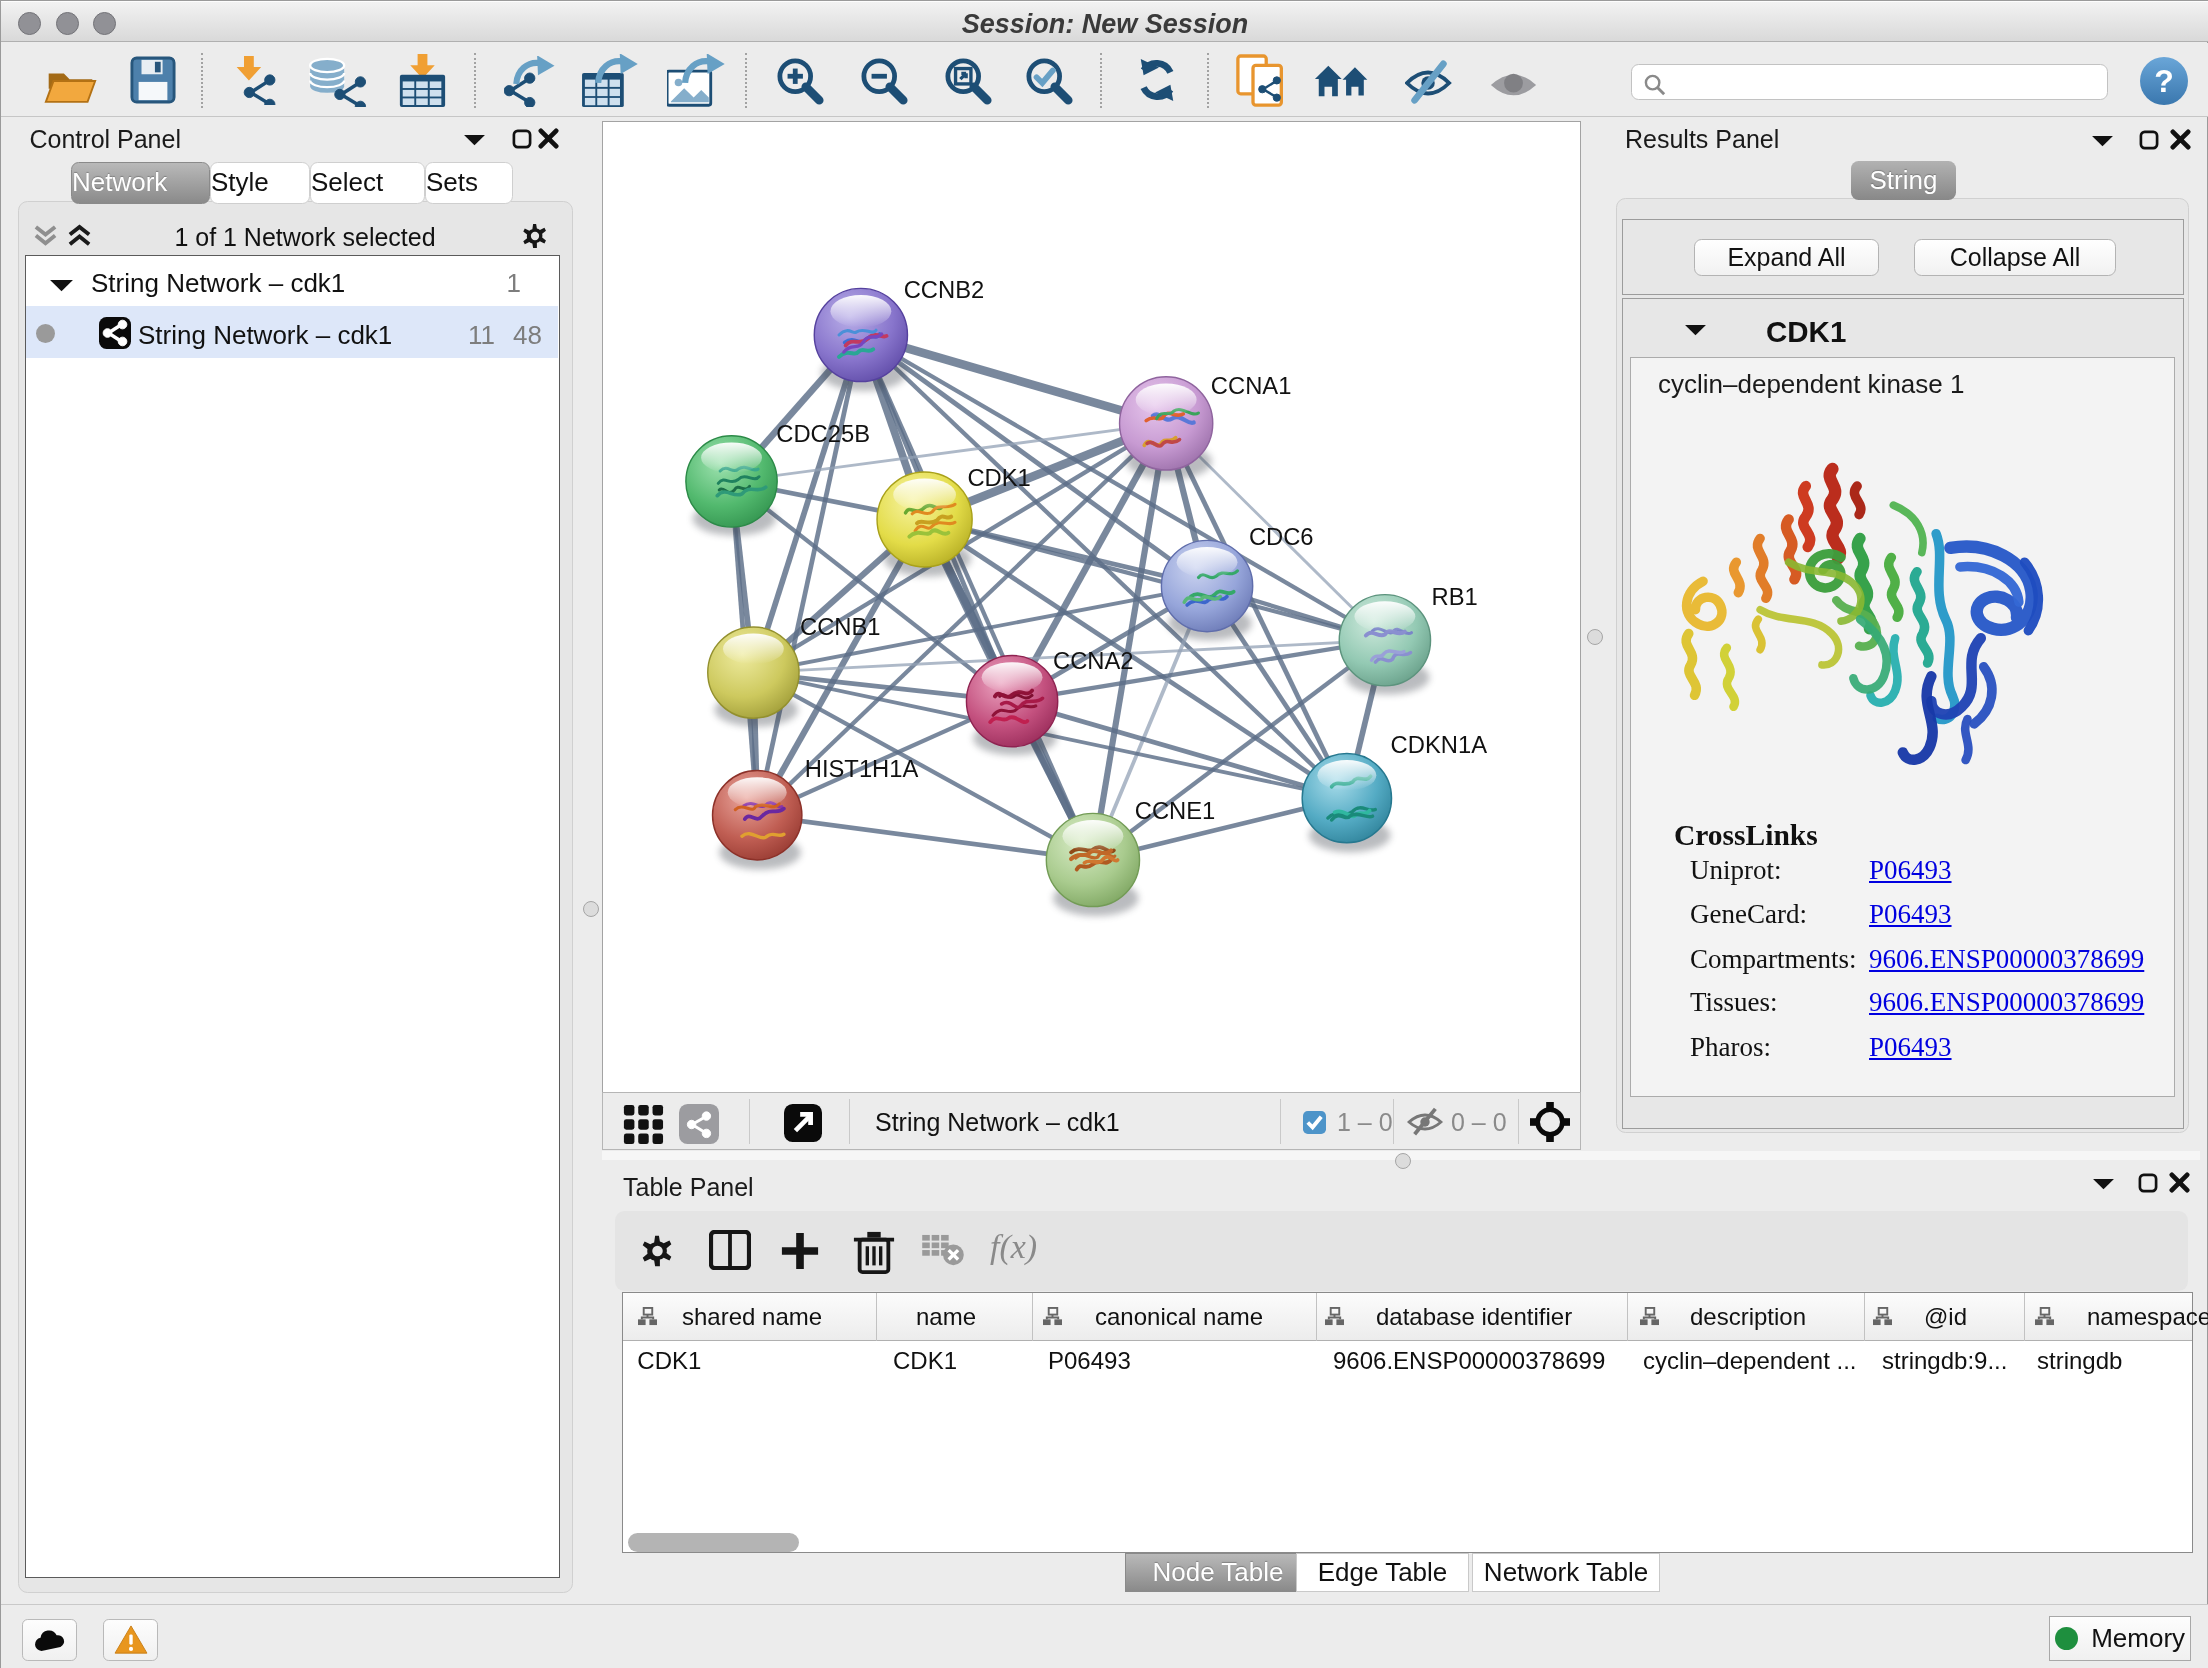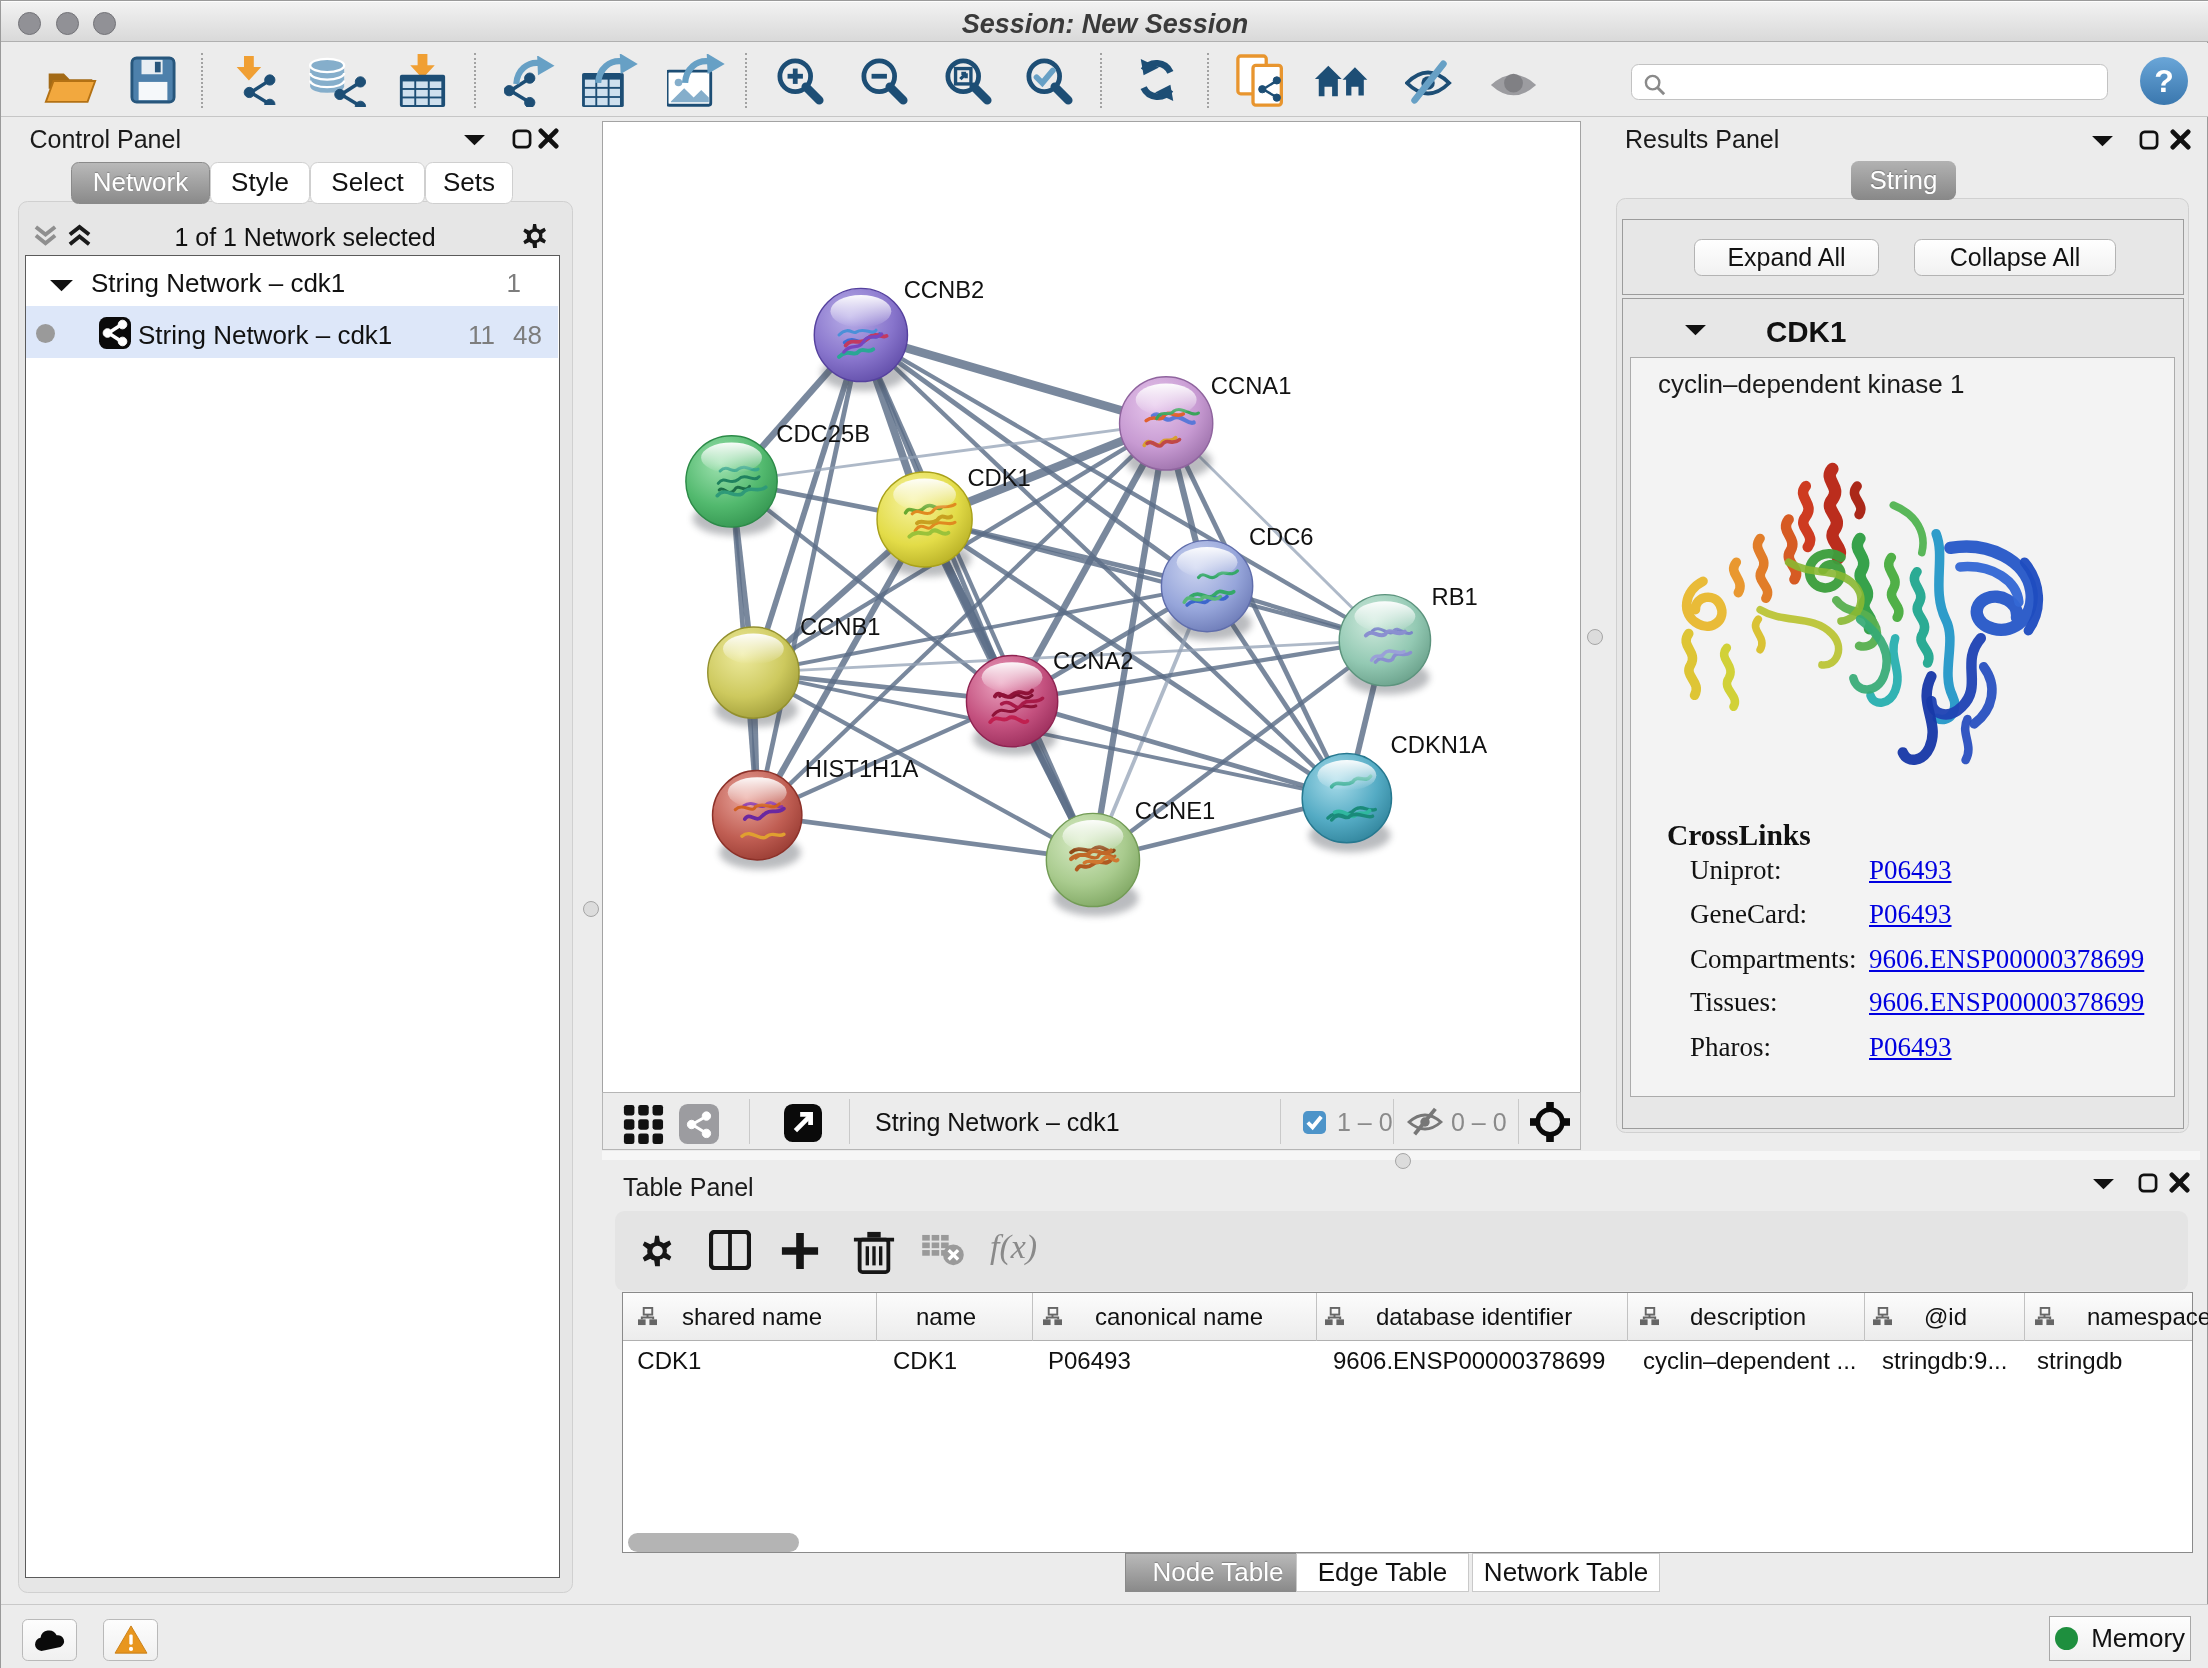--- a/index.html
+++ b/index.html
@@ -10,36 +10,36 @@
 .tl{position:absolute;top:9.5px;width:23px;height:23px;border-radius:50%;background:#919196;border:1px solid #737378;}
 #title{position:absolute;top:6.7px;left:0;width:2208px;text-align:center;font-size:27px;font-weight:600;color:#3a3a3a;}
 
 #toolbar{position:absolute;left:0;top:42px;width:2208px;height:74px;background:#ececec;border-bottom:1px solid #c6c6c6;}
 .tsep{position:absolute;top:9.5px;height:55px;width:0;border-left:2.9px dotted #a2a2a2;}
 #searchbox{position:absolute;left:1630px;top:21px;width:477px;height:36px;background:#fff;border:1px solid #c2c2c2;border-radius:7.6px;}
 
 .ptitle{font-size:25px;color:#1a1a1a;}
 
 #cp-container{position:absolute;left:17px;top:200px;width:555px;height:1392px;background:#e6e6e6;border:1px solid #d0d0d0;border-radius:9.5px;}
-.tab{position:absolute;top:161px;height:42px;border-radius:7.6px;background:#fff;border:1px solid #cfcfcf;color:#111;font-size:26px;text-align:center;line-height:38px;}
+.tab{position:absolute;top:161px;height:42px;border-radius:7.6px;background:#fff;border:1px solid #cfcfcf;color:#111;font-size:26px;line-height:38px;}
 .tabsel{background:linear-gradient(#b9b9b9,#8a8a8a);color:#fff;border:1px solid #8a8a8a;text-shadow:0 -1px 1px rgba(0,0,0,0.25);}
 #treebox{position:absolute;left:24px;top:254px;width:535px;height:1323px;background:#fff;border:1.9px solid #5a5a5a;}
 #row2{position:absolute;left:0px;top:50px;width:532px;height:52px;background:#dde7f9;}
 
 #canvas{position:absolute;left:601px;top:120px;width:979px;height:971px;background:#fff;border:1px solid #a3a3a3;border-bottom:none;}
 #nettb{position:absolute;left:601px;top:1091px;width:979px;height:58px;background:#ececec;border:1px solid #b5b5b5;}
 .ntsep{position:absolute;top:5.7px;height:45px;width:0;border-left:1.9px solid #c9c9c9;}
 
 #rp-container{position:absolute;left:1615px;top:197px;width:573px;height:935px;background:#e7e7e7;border:1px solid #d0d0d0;border-radius:9.5px;}
 #stringtab{position:absolute;left:1850px;top:160px;width:105px;height:39px;border-radius:7.6px;background:linear-gradient(#b2b2b2,#888);color:#fff;font-size:26px;text-align:center;line-height:38px;text-shadow:0 -1px 1px rgba(0,0,0,0.25);}
 #rbox1{position:absolute;left:1621px;top:218px;width:562px;height:76px;border:1px solid #9c9c9c;}
 #rbox2{position:absolute;left:1621px;top:297px;width:562px;height:831px;border:1px solid #9c9c9c;}
 #rinner{position:absolute;left:1629px;top:356px;width:545px;height:740px;background:#f3f3f3;border:1px solid #ababab;}
 .rbtn{position:absolute;top:238px;height:37px;background:linear-gradient(#fff,#f1f1f1);border:1px solid #b3b3b3;border-radius:7.6px;font-size:25px;color:#111;text-align:center;line-height:35px;}
-.serif{font-family:"Liberation Serif",serif;}
+.serif{font-family:"Liberation Serif",serif;margin-left:7px;}
 .clrow{position:absolute;font-family:"Liberation Serif",serif;font-size:27px;color:#111;}
 .cllink{position:absolute;font-family:"Liberation Serif",serif;font-size:27px;color:#0000e0;text-decoration:underline;}
 
 #tp-toolbar{position:absolute;left:614px;top:1210px;width:1573px;height:80px;background:#e4e4e4;border-radius:9.5px;}
 #tablebox{position:absolute;left:621px;top:1291px;width:1571px;height:261px;background:#fff;border:1px solid #8a8a8a;}
 #thead{position:absolute;left:0;top:0;width:1569px;height:48px;background:linear-gradient(#fcfcfc,#ececec);border-bottom:1px solid #b0b0b0;}
 .thsep{position:absolute;top:0;height:48px;width:0;border-left:1px solid #c2c2c2;}
 .td{position:absolute;top:48px;height:40px;font-size:24px;color:#111;display:flex;align-items:center;}
 .btab{position:absolute;top:1552px;height:39px;background:#fff;border:1px solid #c9c9c9;color:#111;font-size:26px;text-align:center;line-height:37px;}
 .btabsel{background:linear-gradient(#b9b9b9,#8a8a8a);color:#fff;border:1px solid #8a8a8a;text-shadow:0 -1px 1px rgba(0,0,0,0.25);}

